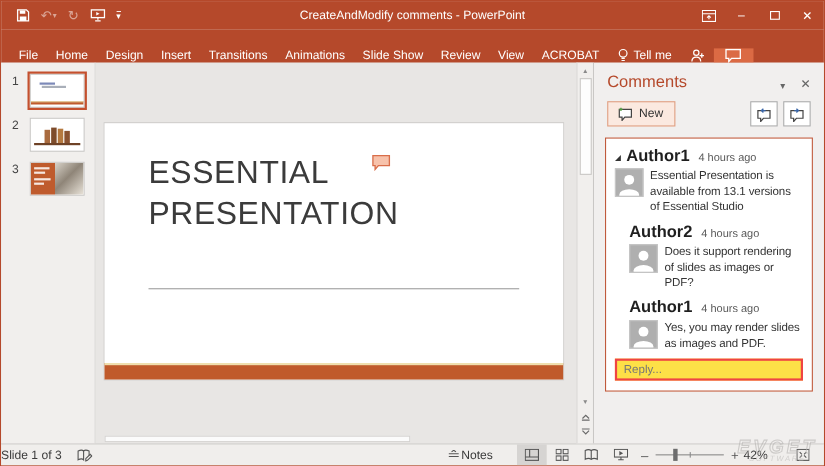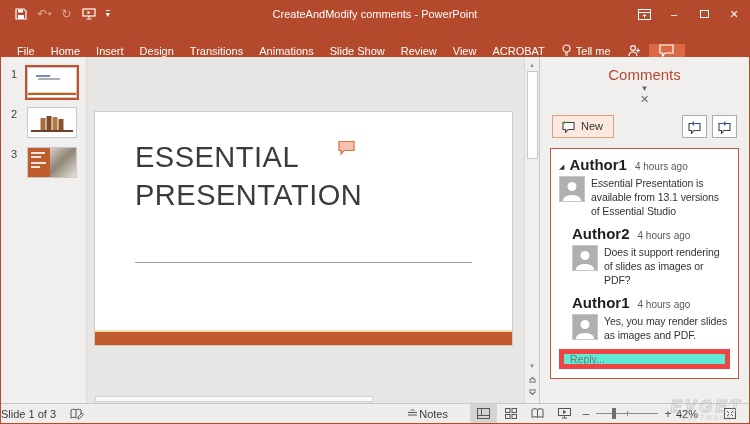--- a/index.html
+++ b/index.html
@@ -66,21 +66,21 @@
   .hthumb { position:absolute; left:8px; bottom:1px; width:278px; height:6px; background:#FBFBFB;
     border:1px solid #D4D2D0; }
   .vscroll { position:absolute; right:0; top:0; bottom:0; width:15px; background:#F1EFED;
     border-left:1px solid #DAD8D6; display:flex; flex-direction:column; align-items:center; }
   .sarrow { font-size:6px; color:#8A8A8A; padding:5px 0 3px; }
   .vthumb { width:11px; height:88px; background:#FDFDFD; border:1px solid #C8C6C4; }
   .vspacer { flex:1; }
   .navbtn { padding:3px 0; }
   
   .pane { width:210px; background:#F1EFEE; border-left:1px solid #C9C7C5; display:flex; flex-direction:column; }
-  .pane-head { display:flex; align-items:center; padding:9px 12px 2px;flex-direction:column; }
+  .pane-head { display:flex; align-items:flex-end; padding:9px 12px 2px; }
   .pane-title { font-size:15px; color:#B5492B; flex:1; }
   .pane-dd { font-size:9px; color:#666; padding:0 14px; }
   .pane-x { font-size:11px; color:#666; }
   .pane-toolbar { display:flex; align-items:center; padding:7px 12px 2px; }
   .new-btn { display:inline-flex; align-items:center; gap:5px; background:#FBE9E0;
     border:1px solid #DFA083; padding:3px 10px 4px 8px; font-size:11px; color:#333; }
   .tb-spacer { flex:1; }
   .cnav { width:25px; height:23px; background:#fff; border:1px solid #ABABAB;
     display:flex; align-items:center; justify-content:center; margin-left:5px; }
   .thread { margin:8px 10px 0; background:#fff; border:1px solid #C05A3C; padding:7px 8px 9px; }
@@ -90,22 +90,22 @@
   .c-time { font-size:10px; color:#595959; margin-left:8px; }
   .c-body { display:flex; gap:6px; margin-bottom:7px; }
   .avatar { flex:0 0 auto; width:26px; height:26px; background:#AFAFAF; border:1px solid #C6C6C6;
     position:relative; overflow:hidden; }
   .avatar::before { content:""; position:absolute; left:50%; top:5px; transform:translateX(-50%);
     width:9px; height:9px; border-radius:50%; background:#fff; }
   .avatar::after { content:""; position:absolute; left:50%; bottom:-4px; transform:translateX(-50%);
     width:18px; height:10px; border-radius:50% 50% 0 0; background:#fff; }
   .c-text { font-size:10.5px; line-height:14px; color:#333; letter-spacing:-0.1px; }
   .replies { margin-left:13px; }
-  .reply-input { display:block; width:100%; margin-top:3px; height:20px; border:5px solid #ef4444;
-    background:#5eead4; font-family:"Liberation Sans",sans-serif; font-size:10.5px; color:#333; padding:2px 6px; }
+  .reply-input { display:block; width:100%; margin-top:3px; height:20px; border:2px solid #ef4444;
+    background:#fde047; font-family:"Liberation Sans",sans-serif; font-size:10.5px; color:#333; padding:2px 6px; }
   .reply-input::placeholder { color:#767676; opacity:1; }
   
   .statusbar { height:20px; background:#F0EEEC; border-top:1px solid #C9C7C5;
     display:flex; align-items:center; font-size:11px; color:#3B3B3B; flex:0 0 auto; }
   .sb-left { display:flex; align-items:center; gap:14px; padding-left:0; }
   .sb-right { margin-left:auto; display:flex; align-items:center; padding-right:6px; }
   .notes-group { display:flex; align-items:center; gap:1px; margin-right:22px; }
   .viewbtn { width:27px; height:19px; display:flex; align-items:center; justify-content:center; }
   .viewbtn.active { background:#D6D4D2; }
   .zoom-minus,.zoom-plus { width:16px; text-align:center; color:#555; font-size:12px; }
@@ -167,22 +167,22 @@
       <span class="wbtn">
           <span class="maxbox"></span>
         </span>
       <span class="wbtn">✕</span>
     </div>
   </div>
 
   <div class="tabrow">
     <span class="tab">File</span>
     <span class="tab">Home</span>
+    <span class="tab">Design</span>
     <span class="tab">Insert</span>
-    <span class="tab">Design</span>
     <span class="tab">Transitions</span>
     <span class="tab">Animations</span>
     <span class="tab">Slide Show</span>
     <span class="tab">Review</span>
     <span class="tab">View</span>
     <span class="tab">ACROBAT</span>
     <span class="tellme">
       <span>
         <svg width="11" height="13" viewBox="0 0 11 13">
             <circle cx="5.5" cy="4.5" r="3.5" fill="none" stroke="#fff" stroke-width="1.1"></circle>

